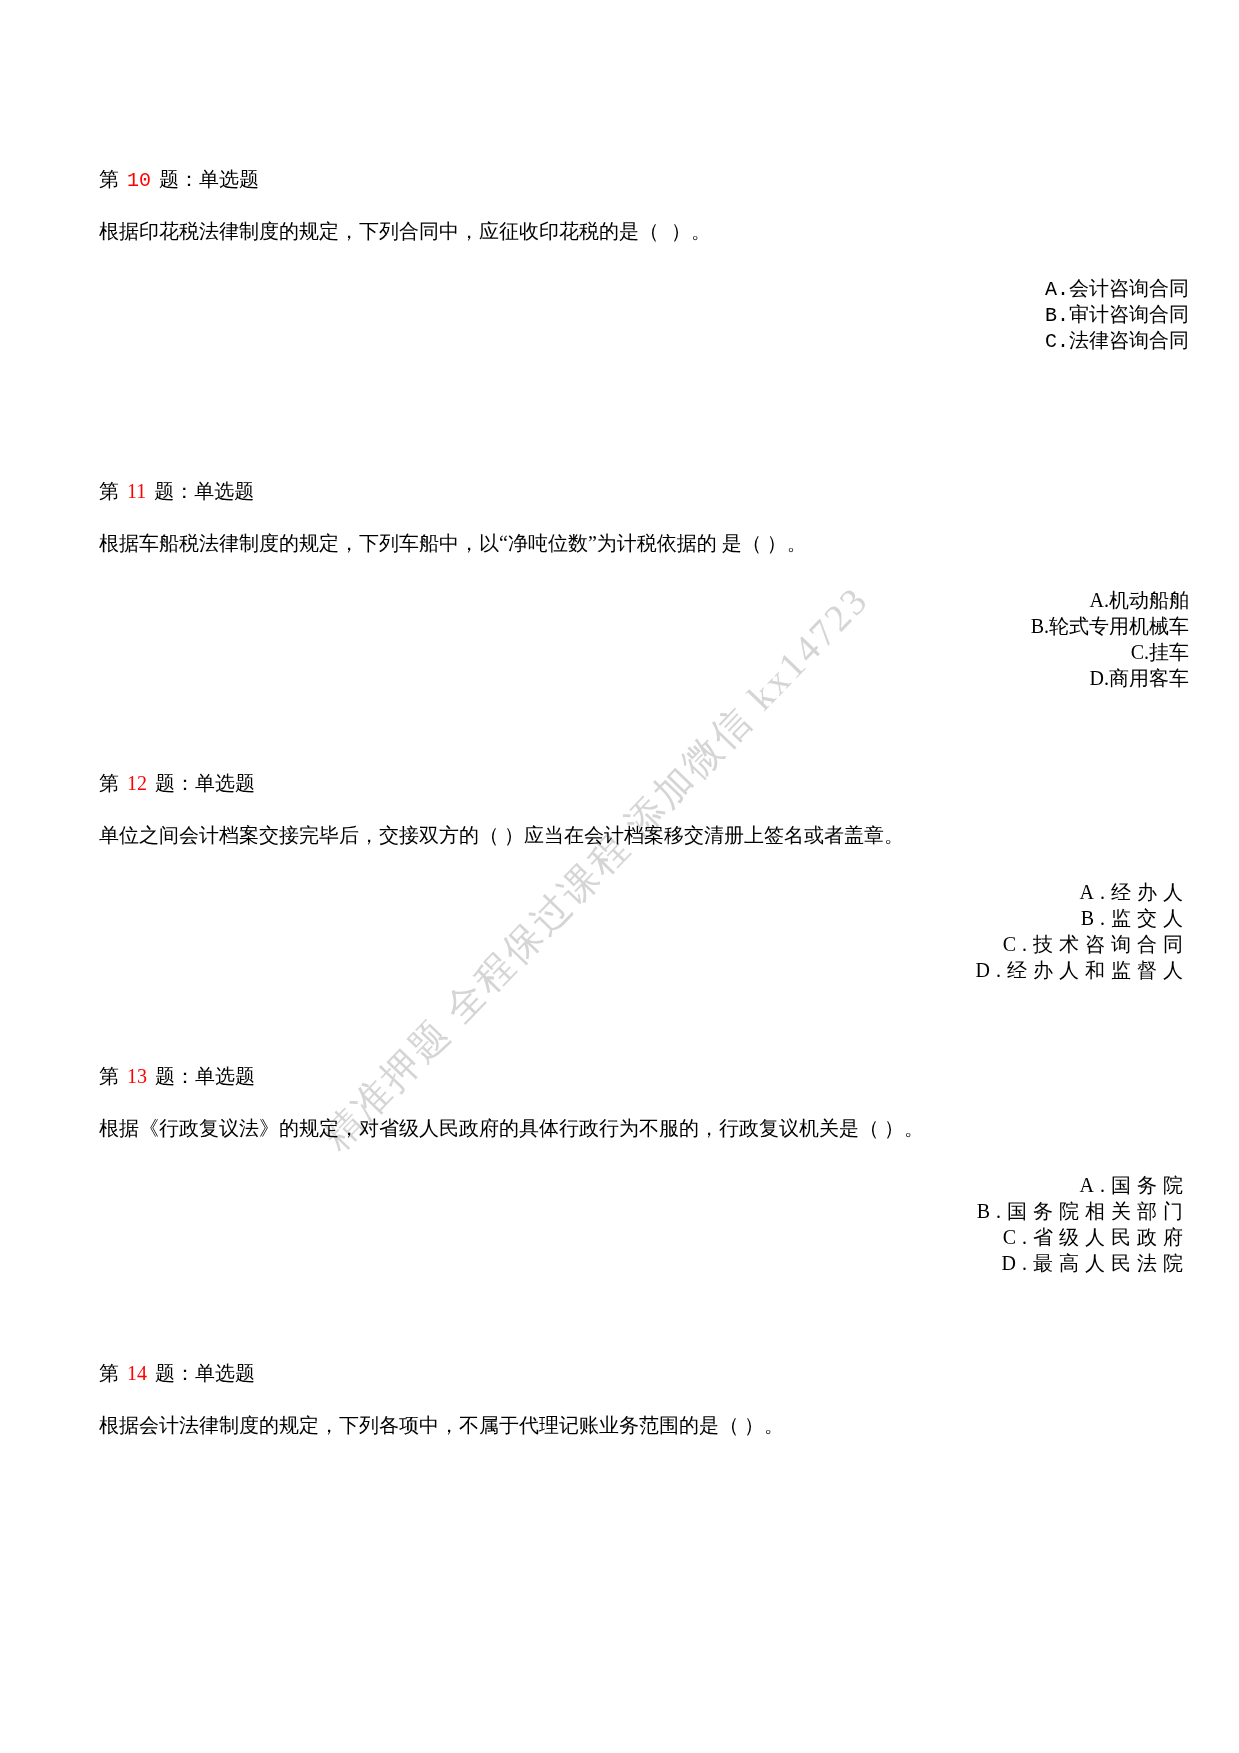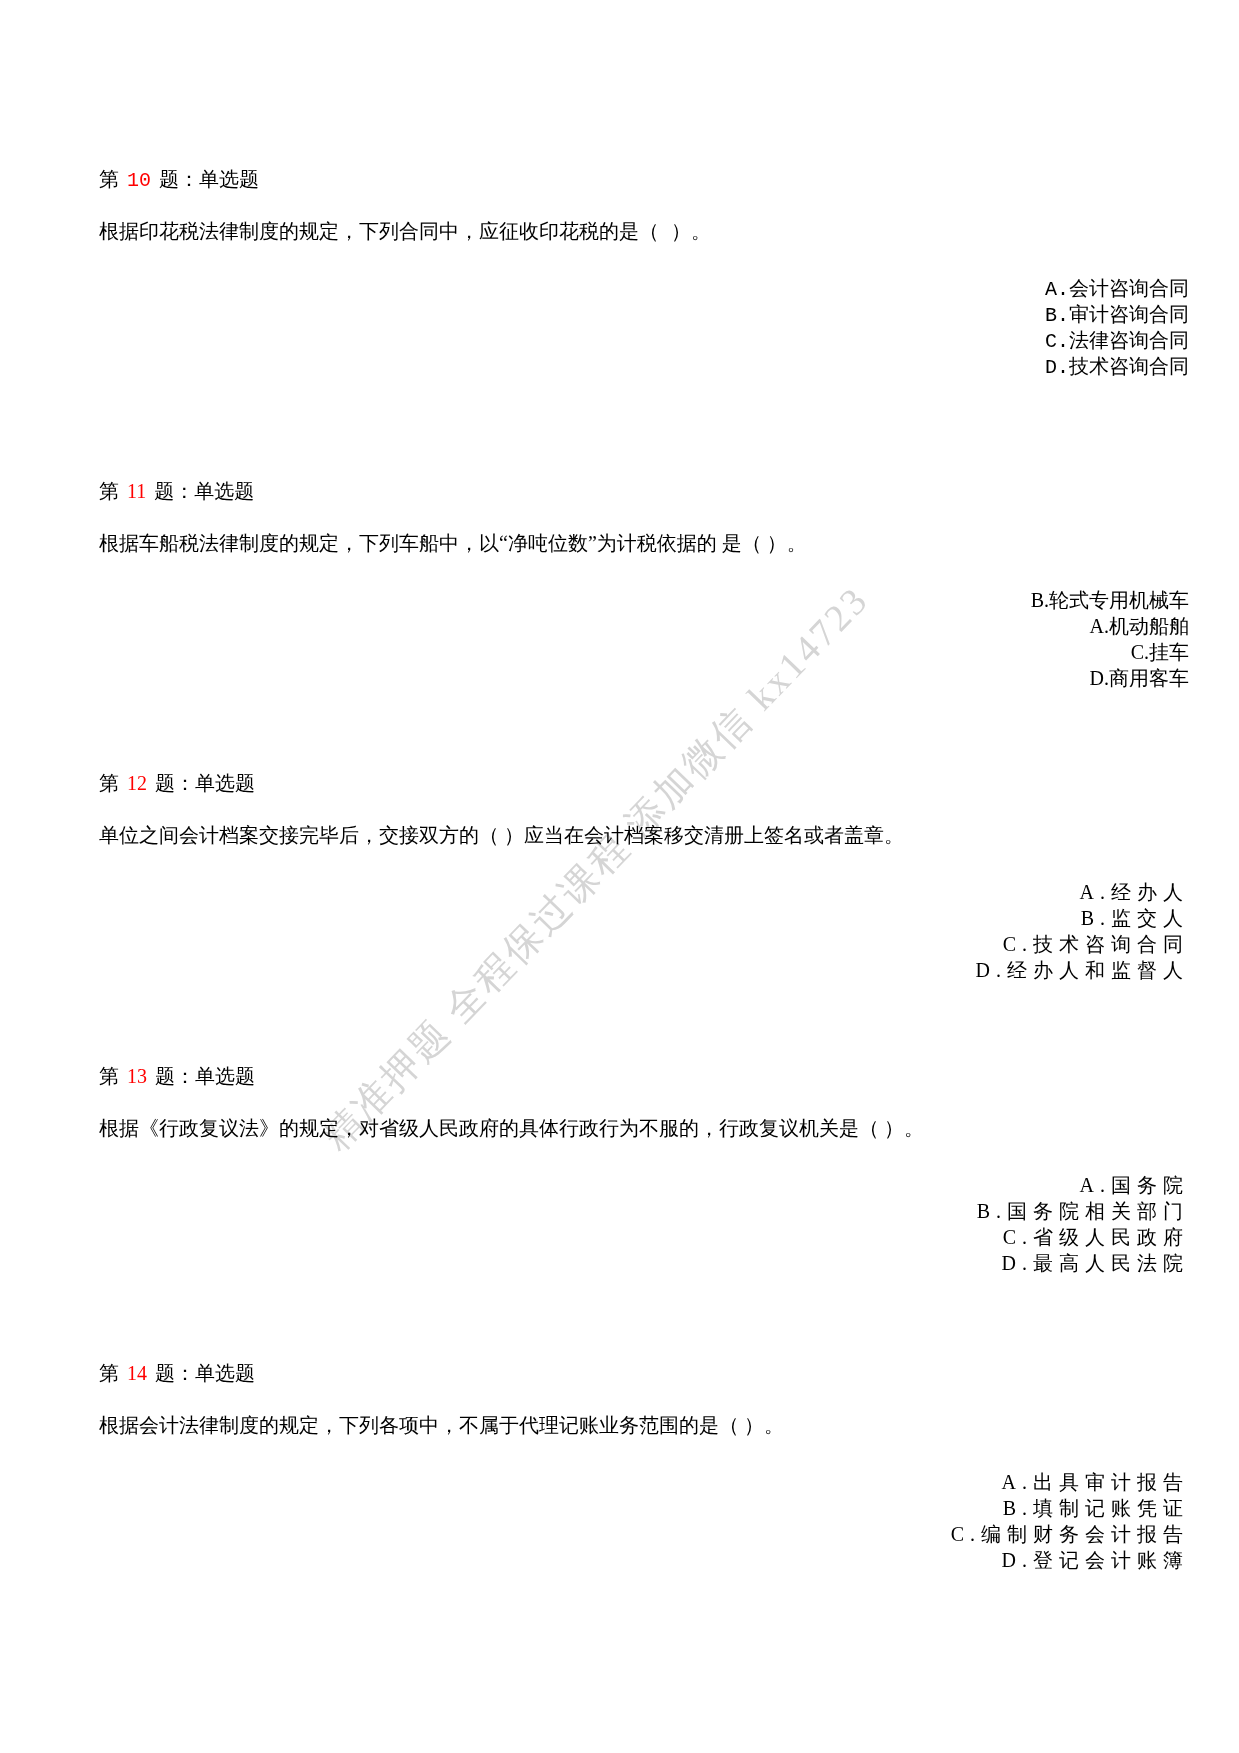--- a/index.html
+++ b/index.html
@@ -65,30 +65,29 @@
 
   <div class="watermark">精准押题 全程保过课程 添加微信 kx14723</div>
 
   <section class="question" style="top:168px;font-family:Liberation Mono, monospace;">
     <div class="q-header"><span>第</span><span class="q-num">10</span><span>题：单选题</span></div>
     <p class="q-statement">根据印花税法律制度的规定，下列合同中，应征收印花税的是（ ）。</p>
     <ul class="q-options">
       <li>A.会计咨询合同</li>
       <li>B.审计咨询合同</li>
       <li>C.法律咨询合同</li>
-      <li>D.技术咨询合同</li>
     </ul>
   </section>
 
   <section class="question" style="top:478px;">
     <div class="q-header"><span>第</span><span class="q-num">11</span><span>题：单选题</span></div>
     <p class="q-statement">根据车船税法律制度的规定，下列车船中，以“净吨位数”为计税依据的 是（ ）。</p>
     <ul class="q-options">
+      <li>A.机动船舶</li>
       <li>B.轮式专用机械车</li>
-      <li>A.机动船舶</li>
       <li>C.挂车</li>
       <li>D.商用客车</li>
     </ul>
   </section>
 
   <section class="question" style="top:770px;">
     <div class="q-header"><span>第</span><span class="q-num">12</span><span>题：单选题</span></div>
     <p class="q-statement">单位之间会计档案交接完毕后，交接双方的（ ）应当在会计档案移交清册上签名或者盖章。</p>
     <ul class="q-options spaced">
       <li>A.经办人</li>
@@ -105,21 +104,15 @@
       <li>A.国务院</li>
       <li>B.国务院相关部门</li>
       <li>C.省级人民政府</li>
       <li>D.最高人民法院</li>
     </ul>
   </section>
 
   <section class="question" style="top:1360px;">
     <div class="q-header"><span>第</span><span class="q-num">14</span><span>题：单选题</span></div>
     <p class="q-statement">根据会计法律制度的规定，下列各项中，不属于代理记账业务范围的是（ ）。</p>
-    <ul class="q-options spaced">
-      <li>A.出具审计报告</li>
-      <li>B.填制记账凭证</li>
-      <li>C.编制财务会计报告</li>
-      <li>D.登记会计账簿</li>
-    </ul>
   </section>
 
 </div>
 
 </body></html>

